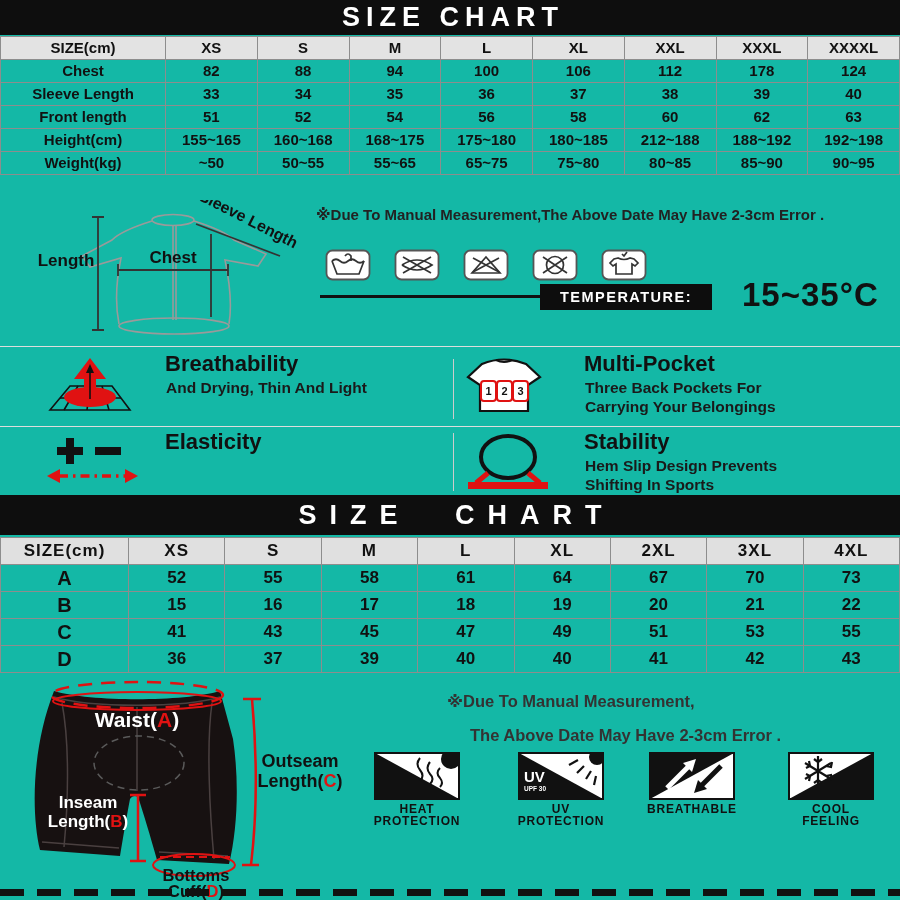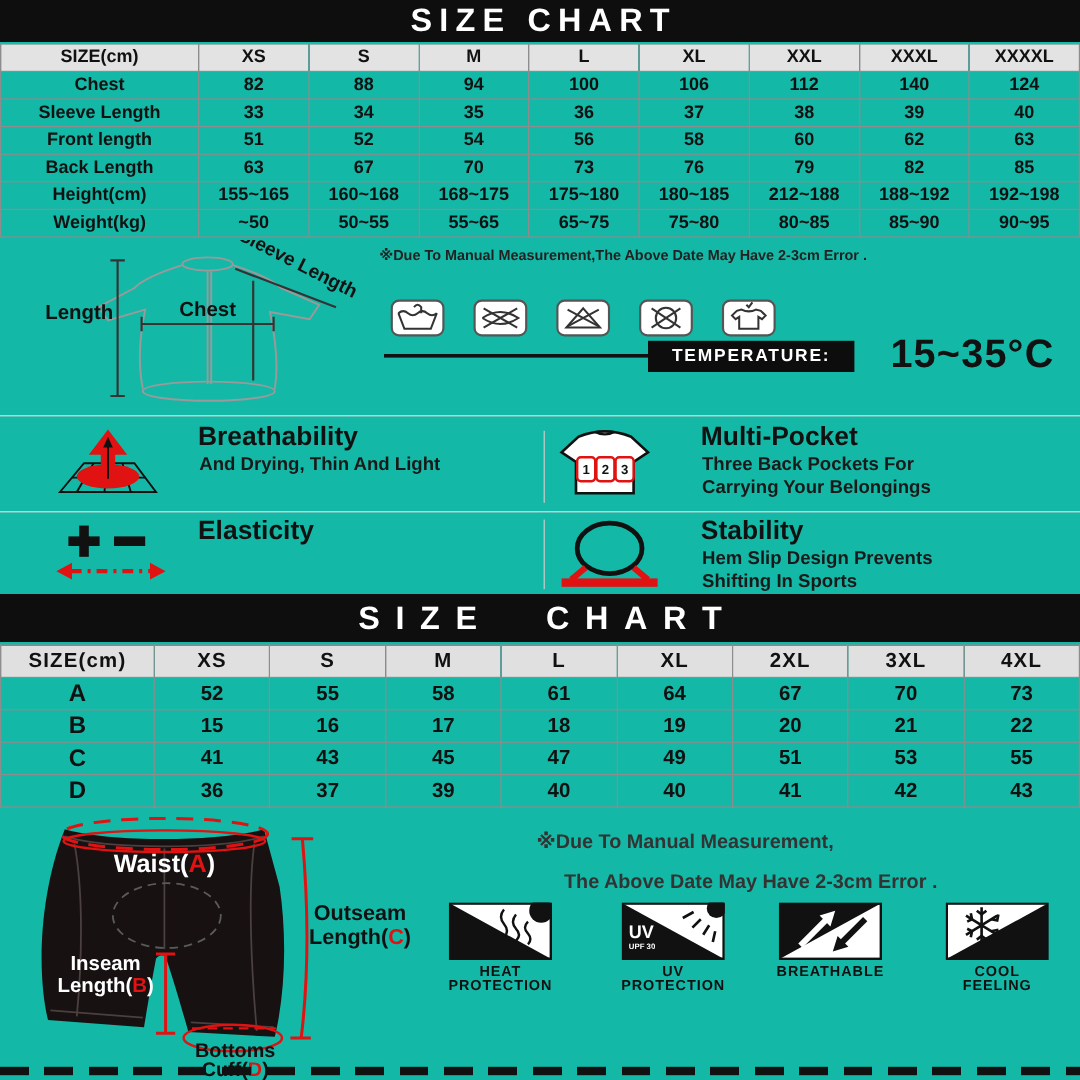--- a/index.html
+++ b/index.html
@@ -19,21 +19,21 @@
   #table1{top:36px;font-size:15px;}
   #table1 th,#table1 td{height:22px;line-height:22px;}
   #table1 thead th{background:#e3e3e3;}
   #table2{top:537px;font-size:17px;}
   #table2 th,#table2 td{height:26px;line-height:26px;}
   #table2 thead th{background:#e0e0e0;letter-spacing:1px;}
   #table2 tbody th{font-size:20px;}
 
   
   #jersey-svg{position:absolute;left:18px;top:200px;}
-  #note1{position:absolute;left:316px;top:206px;width:580px;font-size:12px;font-weight:bold;color:#222;}
+  #note1{position:absolute;left:316px;top:206px;width:580px;font-size:15px;font-weight:bold;color:#222;}
   #care-row{position:absolute;left:325px;top:249px;display:flex;gap:23px;}
   #temp-line{position:absolute;left:320px;top:295px;width:220px;height:3px;background:#111;}
   #temp-bar{position:absolute;left:540px;top:284px;width:172px;height:26px;background:#0d0d0d;color:#fff;
     display:flex;align-items:center;justify-content:center;font-weight:bold;font-size:14.5px;letter-spacing:1.5px;}
   #temp-value{position:absolute;left:722px;top:276px;font-size:33px;font-weight:bold;color:#111;letter-spacing:1px;margin-left:20px;}
 
   
   #features{position:absolute;left:0;top:346px;width:900px;height:149px;border-top:1px solid #ddd;}
   .hline{position:absolute;left:0;width:900px;height:1px;background:#ddd;}
   .vline{position:absolute;width:1px;background:#ccc;}
@@ -80,21 +80,21 @@
       </thead>
       <tbody>
         <tr>
           <th>Chest</th>
           <td>82</td>
           <td>88</td>
           <td>94</td>
           <td>100</td>
           <td>106</td>
           <td>112</td>
-          <td>140</td>
+          <td>178</td>
           <td>124</td>
         </tr>
         <tr>
           <th>Sleeve Length</th>
           <td>33</td>
           <td>34</td>
           <td>35</td>
           <td>36</td>
           <td>37</td>
           <td>38</td>
@@ -104,31 +104,20 @@
         <tr>
           <th>Front length</th>
           <td>51</td>
           <td>52</td>
           <td>54</td>
           <td>56</td>
           <td>58</td>
           <td>60</td>
           <td>62</td>
           <td>63</td>
-        </tr>
-        <tr>
-          <th>Back Length</th>
-          <td>63</td>
-          <td>67</td>
-          <td>70</td>
-          <td>73</td>
-          <td>76</td>
-          <td>79</td>
-          <td>82</td>
-          <td>85</td>
         </tr>
         <tr>
           <th>Height(cm)</th>
           <td>155~165</td>
           <td>160~168</td>
           <td>168~175</td>
           <td>175~180</td>
           <td>180~185</td>
           <td>212~188</td>
           <td>188~192</td>

